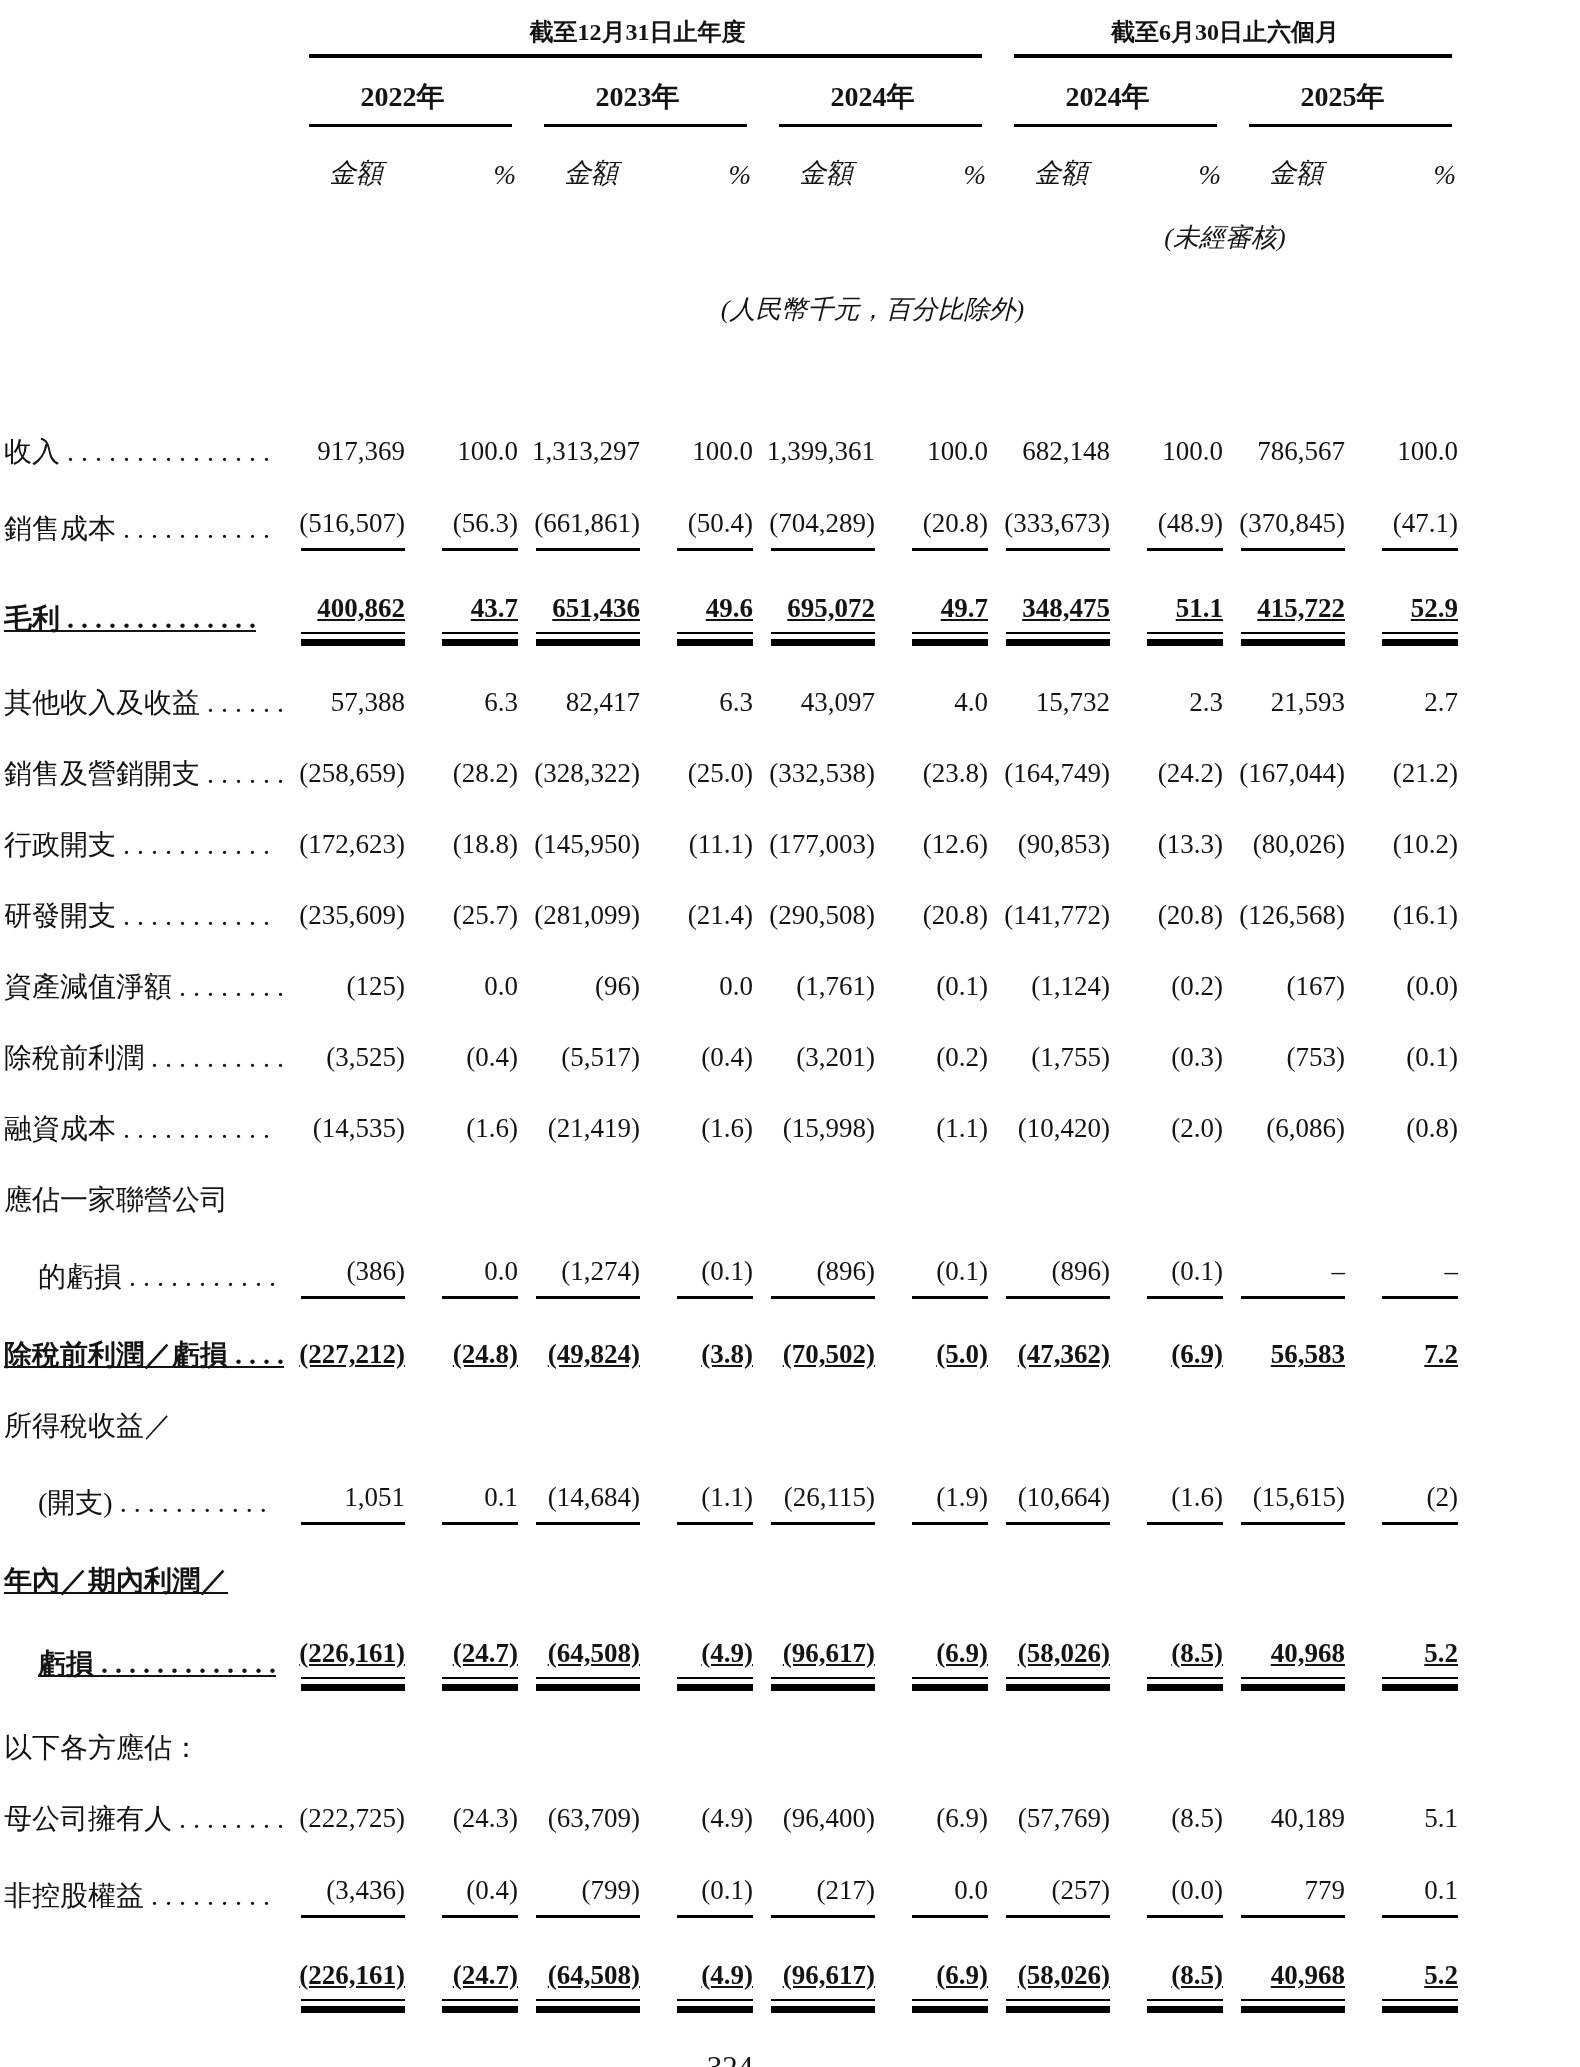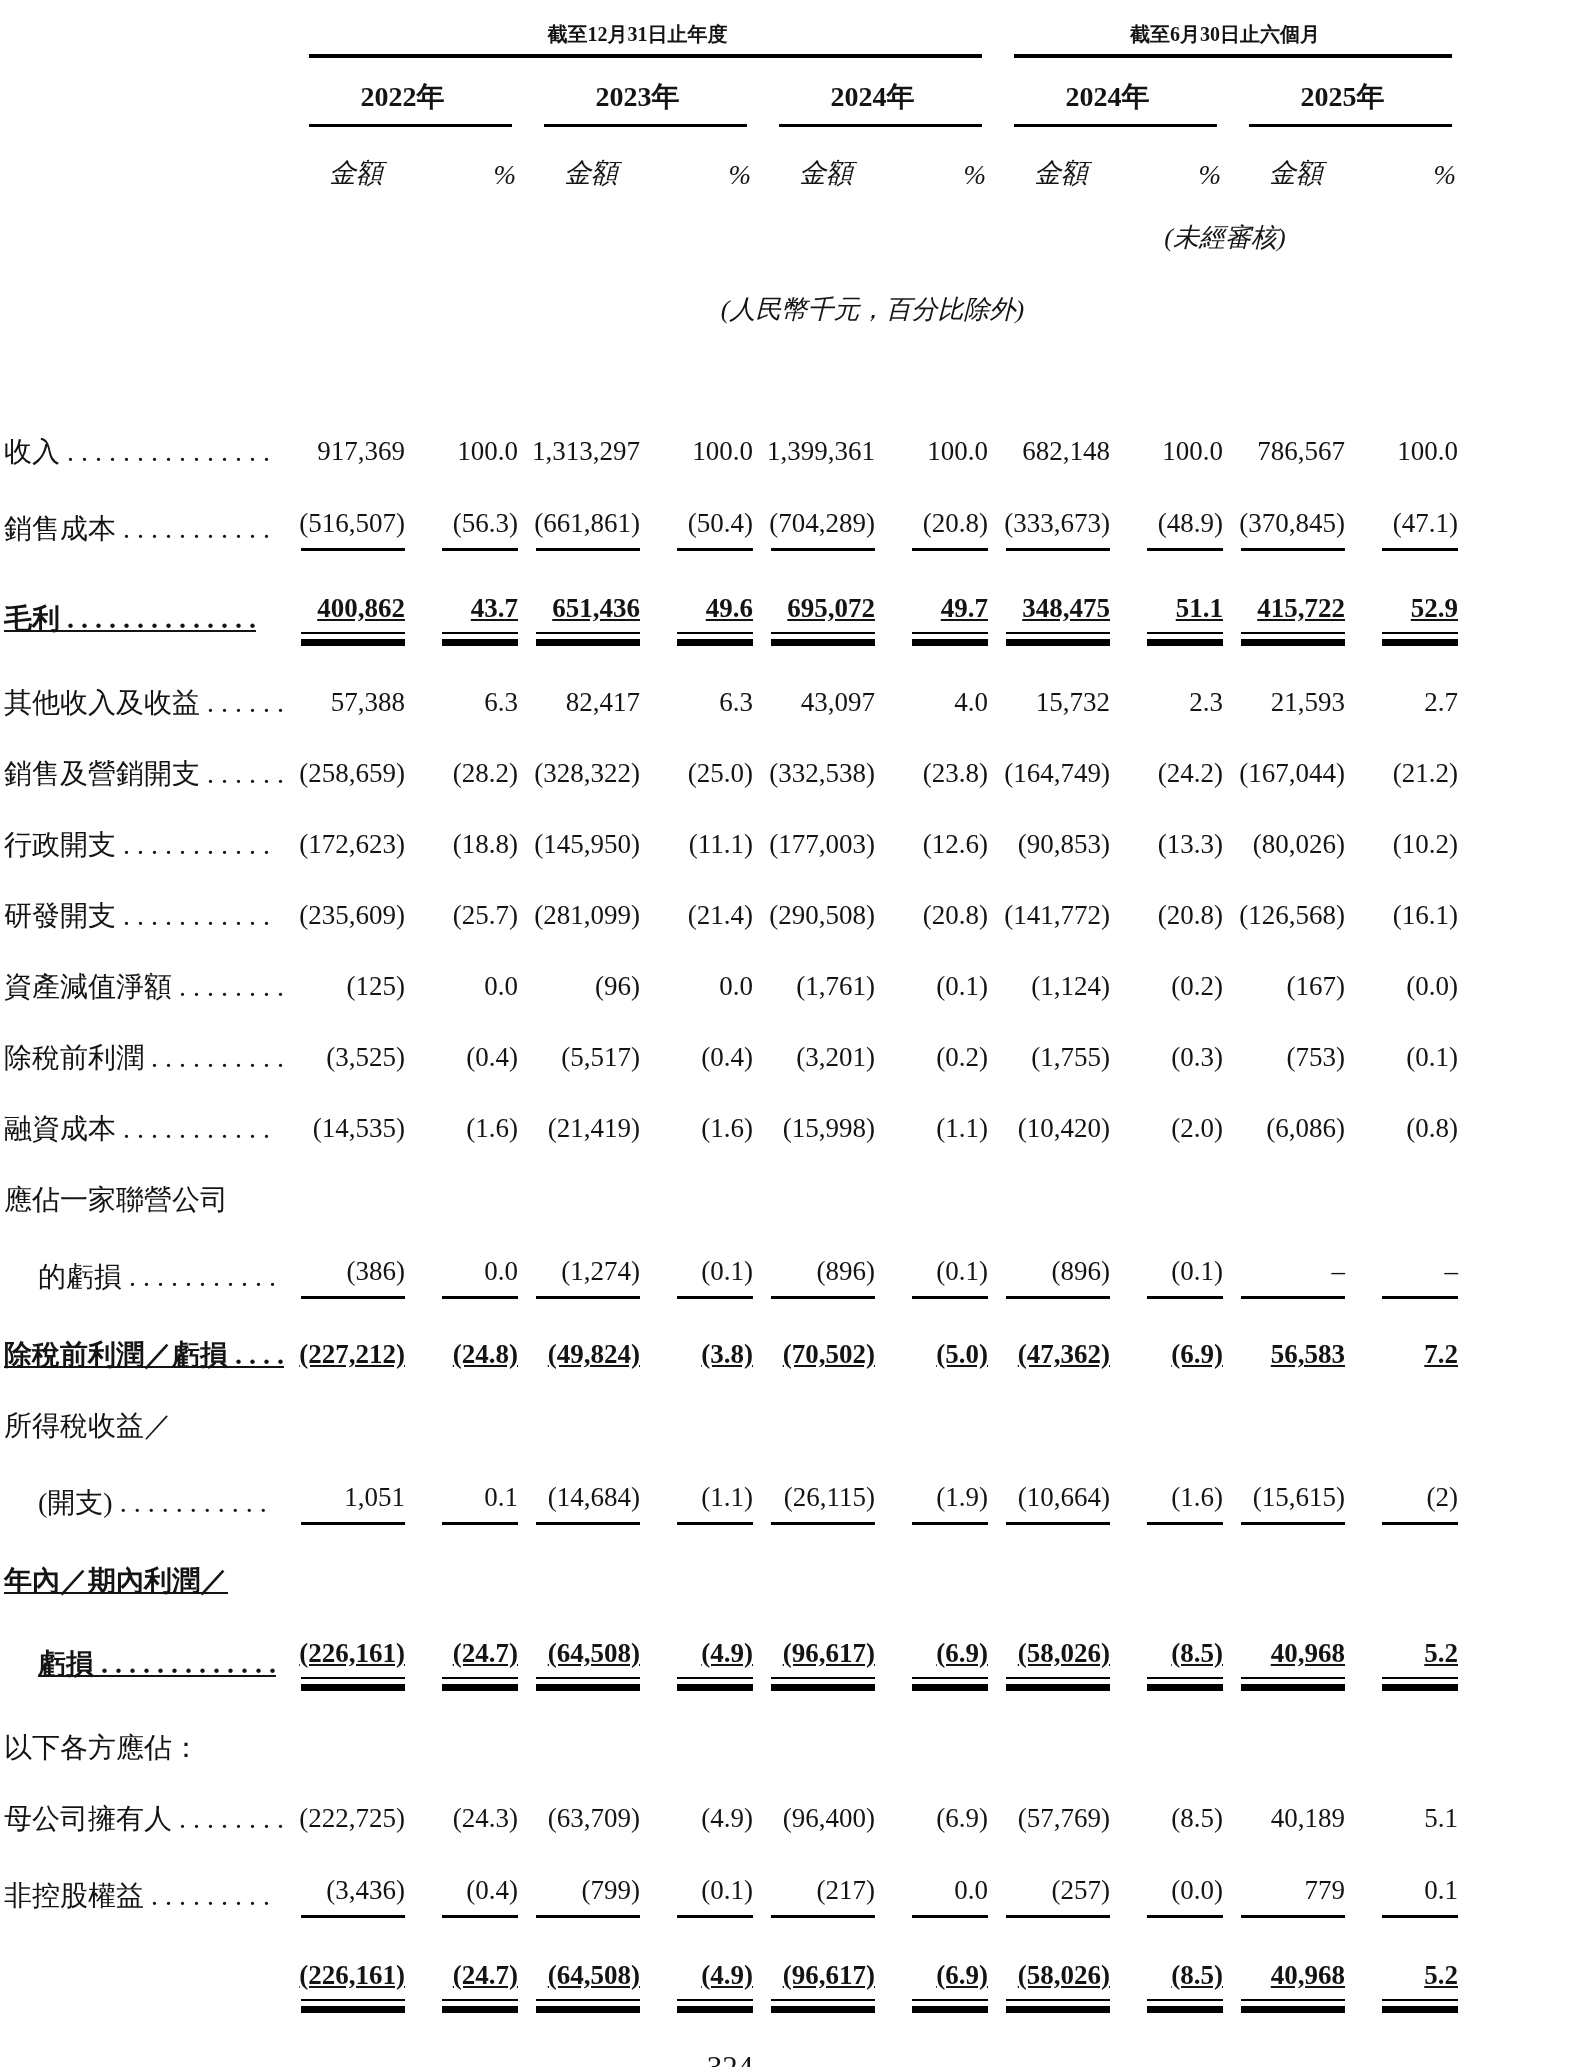--- a/index.html
+++ b/index.html
@@ -6,21 +6,21 @@
   body{
     width:1580px;height:2067px;overflow:hidden;
     background:#ffffff;color:#141414;
     font-family:"Liberation Serif","DejaVu Serif",serif;
   }
   table{border-collapse:collapse;table-layout:fixed;width:1460px;margin:0;}
   td{padding:0;vertical-align:middle;}
 
   
   tr.sec-title-row td{height:48px;vertical-align:bottom;padding-bottom:6px;}
-  .sec-title{font-weight:bold;font-size:20px;text-align:center;white-space:nowrap;}
+  .sec-title{font-weight:bold;font-size:24px;text-align:center;white-space:nowrap;}
   tr.sec-line-row td{height:16px;vertical-align:top;}
   .hline{border-top:4px solid #000;height:0;margin-left:24px;margin-right:8px;}
   tr.year-row td{height:46px;vertical-align:bottom;padding-bottom:8px;}
   .year{font-weight:bold;font-size:28px;text-align:center;white-space:nowrap;}
   tr.year-line-row td{height:13px;vertical-align:top;}
   .hline2{border-top:3px solid #000;height:0;margin-left:24px;margin-right:8px;}
   tr.colhead-row td{height:54px;vertical-align:bottom;padding-bottom:10px;font-style:italic;font-size:27px;}
   td.h-amt{text-align:right;padding-right:24px;}
   td.h-pct{text-align:right;padding-right:4px;}
   tr.note-row td{height:72px;vertical-align:middle;}

